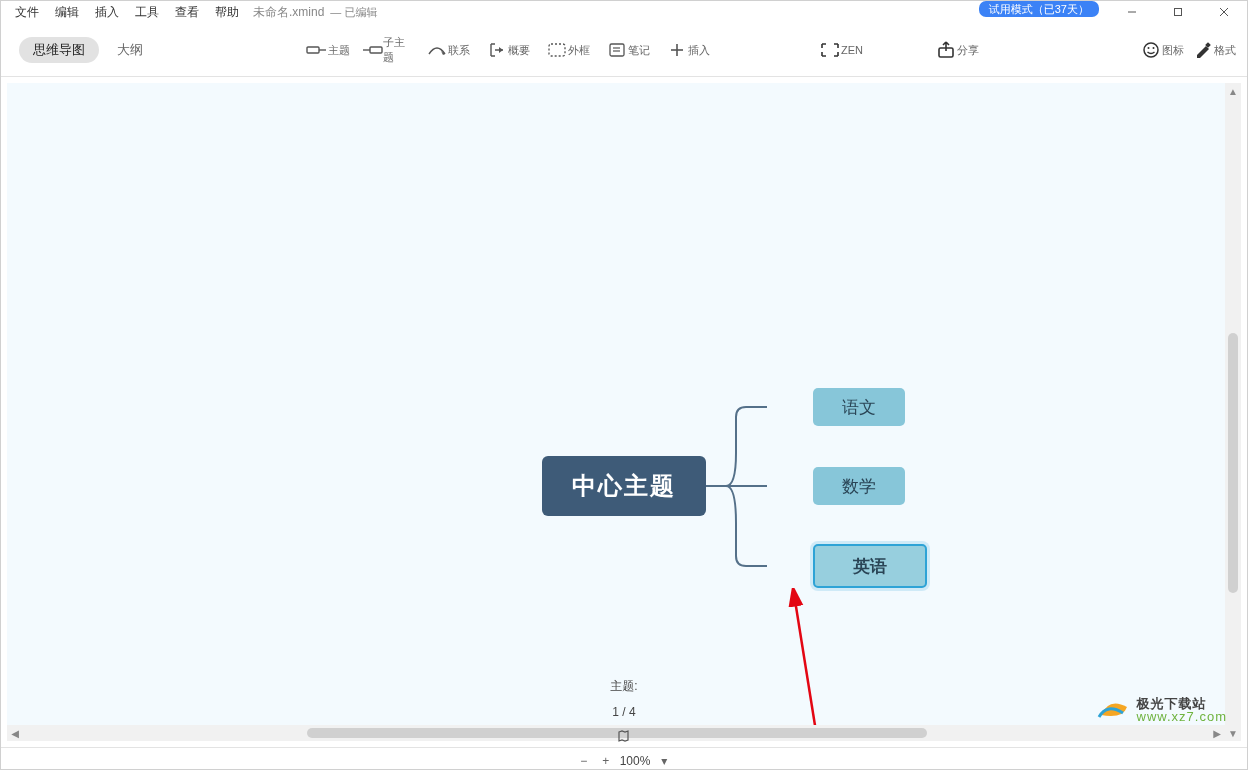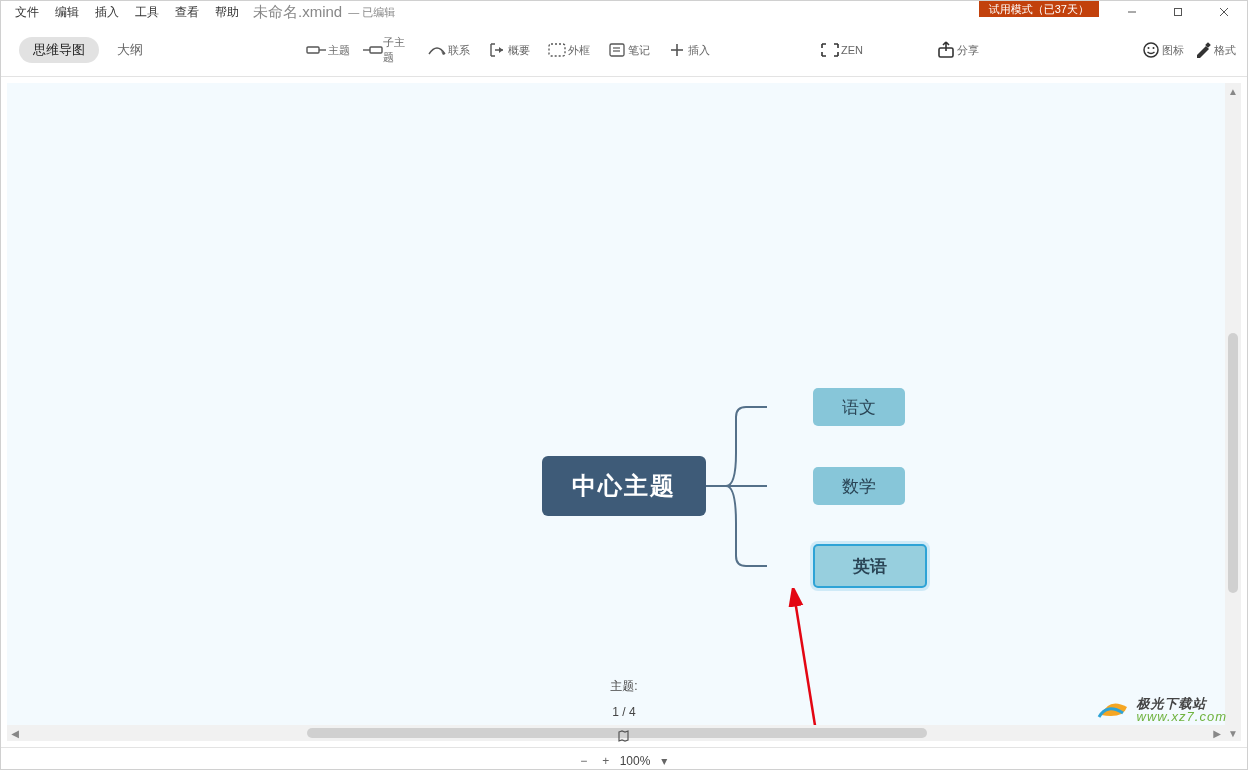--- a/index.html
+++ b/index.html
@@ -2,23 +2,23 @@
 <html><head>
 <meta charset="utf-8">
 <style>
   * { box-sizing: border-box; margin: 0; padding: 0; font-family: "Microsoft YaHei", Arial, sans-serif; }
   html, body { width: 1248px; height: 770px; overflow: hidden; background: #fff; }
   .app { width: 1248px; height: 770px; display: flex; flex-direction: column; border: 1px solid #d0d0d0; }
   
   .menubar { height: 22px; display: flex; align-items: center; background: #fff; font-size: 12px; color: #333; position: relative; }
   .menubar .menus { display: flex; gap: 0; padding-left: 6px; }
   .menubar .menu-item { padding: 2px 8px; cursor: default; }
-  .menubar .doc-title { margin-left: 6px; color: #888; font-size: 15px; }
+  .menubar .doc-title { margin-left: 6px; color: #888; font-size: 12px; }
   .menubar .edited { margin-left: 6px; color: #888; font-size: 11px; text-align: right; }
-  .trial-badge { position: absolute; right: 148px; top: 0; background: #c2410c; color: #fff; font-size: 11px; height: 16px; line-height: 16px; padding: 0 10px; }
+  .trial-badge { position: absolute; right: 148px; top: 0; background: #3b82f6; color: #fff; font-size: 11px; height: 16px; line-height: 16px; padding: 0 10px; border-radius: 7px; }
   .win-controls { position: absolute; right: 0; top: 0; display: flex; height: 22px; }
   .win-btn { width: 46px; height: 22px; display: flex; align-items: center; justify-content: center; color: #555; }
   .win-btn svg { width: 10px; height: 10px; }
   
   .toolbar { height: 54px; display: flex; align-items: center; border-bottom: 1px solid #e3e3e3; background: #fff; position: relative; }
   .view-tabs { display: flex; align-items: center; gap: 4px; padding-left: 18px; }
   .view-tab { font-size: 13px; padding: 4px 14px; border-radius: 14px; color: #666; cursor: default; }
   .view-tab.active { background: #e2e2e2; color: #222; }
   .tool-group { position: absolute; left: 300px; top: 4px; display: flex; gap: 6px; }
   .tool-btn { width: 54px; height: 46px; display: flex; align-items: center; justify-content: center; font-size: 11px; color: #666; cursor: default; }
@@ -38,21 +38,21 @@
   .branch.b3 { left: 760px; top: 461px; width: 114px; height: 44px; background: #97cfde; border: 2px solid #2ea3d6; box-shadow: 0 0 0 3px rgba(46,163,214,.18); font-weight: bold; }
   
   .connector { position: absolute; stroke: #547089; stroke-width: 2; fill: none; }
   
   .arrow-ann { position: absolute; left: 780px; top: 505px; }
   
   .statusbar { height: 22px; border-top: 1px solid #e3e3e3; display: flex; align-items: center; justify-content: flex-end; font-size: 12px; color: #444; padding: 0 8px; gap: 10px; background: #fff; position: relative; flex-direction: column; }
   .statusbar .topic-count { }
   .statusbar .zoom-ctl { display: flex; align-items: center; gap: 6px; }
   .statusbar .zbtn { width: 16px; height: 16px; display: flex; align-items: center; justify-content: center; color: #666; cursor: default; }
-  .watermark { position: absolute; right: 20px; bottom: 22px; display: flex; align-items: center; gap: 6px; pointer-events: none; font-style: italic; }
+  .watermark { position: absolute; right: 20px; bottom: 22px; display: flex; align-items: center; gap: 6px; pointer-events: none; }
   .watermark-text { font-size: 13px; color: #6fb33f; letter-spacing: 1px; }
   
   .vscroll { position: absolute; right: 0; top: 0; width: 16px; height: 100%; background: #f1f1f1; }
   .hscroll { position: absolute; bottom: 0; left: 0; height: 16px; width: calc(100% - 16px); background: #f1f1f1; }
   .hscroll .thumb { position: absolute; left: 300px; top: 3px; height: 10px; width: 620px; background: #d0d0d0; border-radius: 5px; }
   .vscroll .thumb { position: absolute; top: 250px; left: 3px; width: 10px; height: 260px; background: #d0d0d0; border-radius: 5px; }
   .vscroll .arrow, .hscroll .arrow { position: absolute; width: 16px; height: 16px; display:flex; align-items:center; justify-content:center; color:#888; font-size:10px;}
   .vscroll .arrow.up{top:0;} .vscroll .arrow.down{bottom:0;}
   .hscroll .arrow.left{left:0;} .hscroll .arrow.right{right:0;}
 </style>

